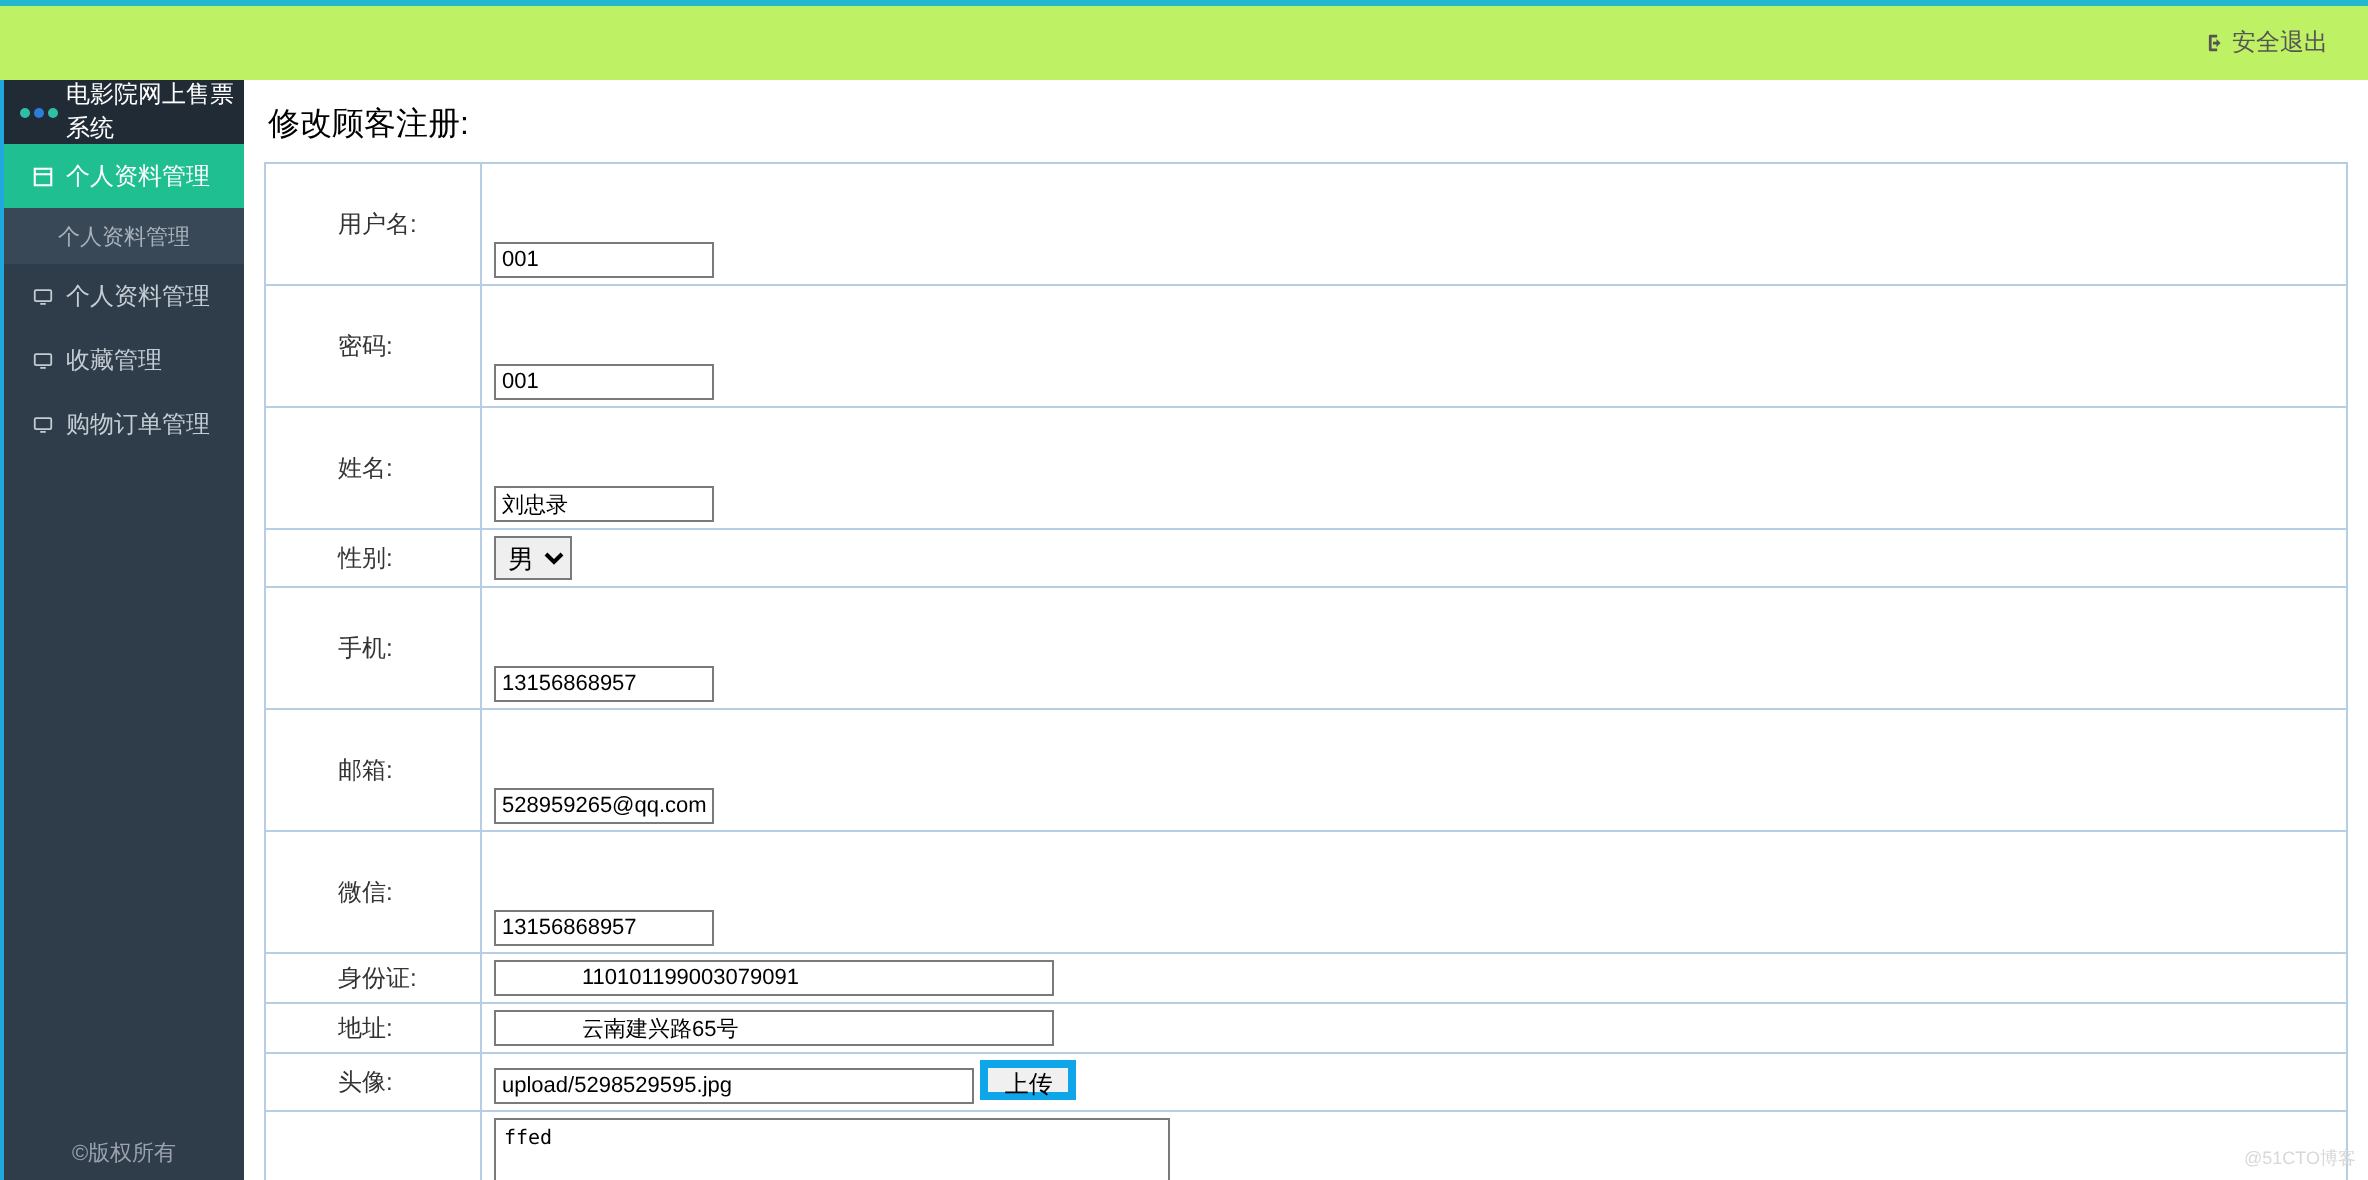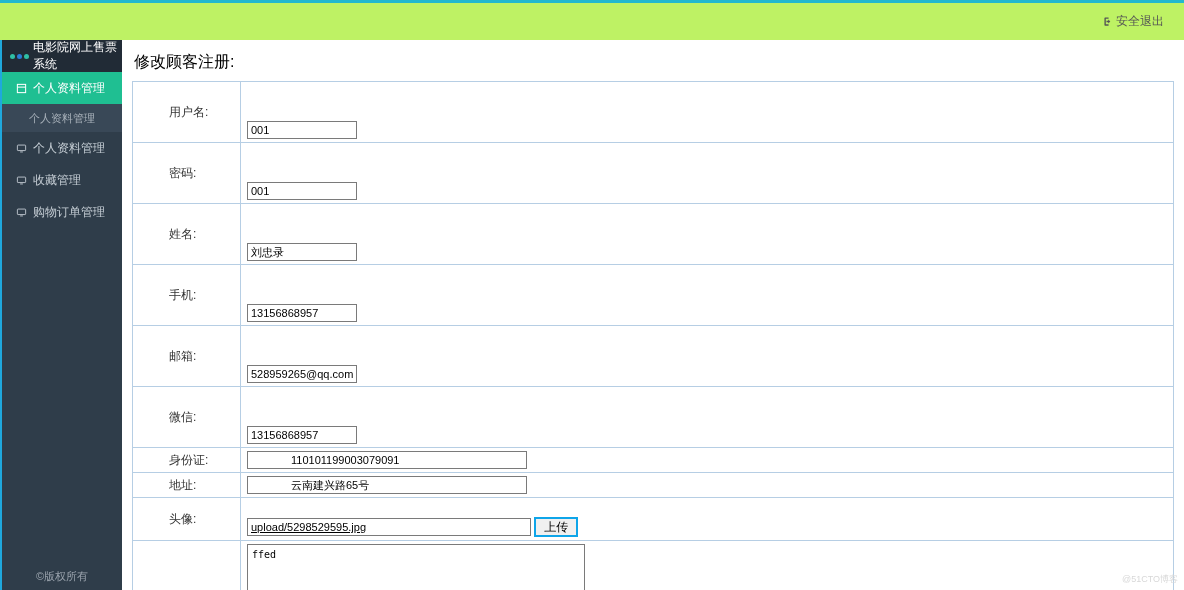--- a/index.html
+++ b/index.html
@@ -28,26 +28,26 @@
     
     .content { position: absolute; left: 122px; right: 0; top: 40px; bottom: 0; padding: 8px 10px; }
     .page-title { font-size: 16px; color: #000000; padding: 4px 0 8px 2px; }
     
     .form-table { width: 100%; border-collapse: collapse; border: 1px solid #b6cee4; }
     .form-table td { border: 1px solid #b6cee4; padding: 3px 6px; vertical-align: middle; font-size: 12px; }
     .form-table td.label-cell { width: 108px; color: #333; padding-left: 36px; }
     
     input[type="text"] { height: 18px; border: 1px solid #7a7a7a; padding: 0 3px; font-size: 11px; font-family: inherit; }
     input.w110 { width: 110px; margin-top: 36px; }
-    input.wfile { width: 284px; text-decoration: underline; }
+    input.wfile { width: 240px; }
     input.waddr { width: 280px; padding-left: 43px; }
     select { height: 22px; border: 1px solid #7a7a7a; font-size: 13px; padding: 1px 2px; }
     textarea { width: 338px; height: 112px; border: 1px solid #7a7a7a; padding: 4px; font-size: 10px; font-family: monospace; resize: both; }
     
-    .btn { height: 20px; border: 2px solid #0ea5e9; background: #f0f0f0; padding: 0 8px; font-size: 12px; cursor: pointer; font-family: inherit; margin-top: 16px; }
+    .btn { height: 20px; border: 4px solid #0ea5e9; background: #f0f0f0; padding: 0 8px; font-size: 12px; cursor: pointer; font-family: inherit; }
     
     .watermark { position: absolute; right: 6px; bottom: 4px; font-size: 9px; color: #d8d8d8; }
   </style>
 </head>
 <body>
 
 <div class="top-bar">
   <a class="logout-link">
     <svg viewBox="0 0 16 16">
         <path fill="#555" d="M6 2h5v2H7v8h4v2H6a1 1 0 0 1-1-1V3a1 1 0 0 1 1-1zm4.5 3 3 3-3 3V9H8V7h2.5V5z"></path>
@@ -118,20 +118,28 @@
     </tr>
     <tr>
       <td class="label-cell">密码:</td>
       <td><input type="text" class="w110" value="001" style=""></td>
     </tr>
     <tr>
       <td class="label-cell">姓名:</td>
       <td><input type="text" class="w110" value="刘忠录" style=""></td>
     </tr>
     <tr>
+      <td class="label-cell">性别:</td>
+      <td>
+        <select>
+          <option>男</option>
+        </select>
+      </td>
+    </tr>
+    <tr>
       <td class="label-cell">手机:</td>
       <td><input type="text" class="w110" value="13156868957" style=""></td>
     </tr>
     <tr>
       <td class="label-cell">邮箱:</td>
       <td><input type="text" class="w110" value="528959265@qq.com" style=""></td>
     </tr>
     <tr>
       <td class="label-cell">微信:</td>
       <td><input type="text" class="w110" value="13156868957" style=""></td>

